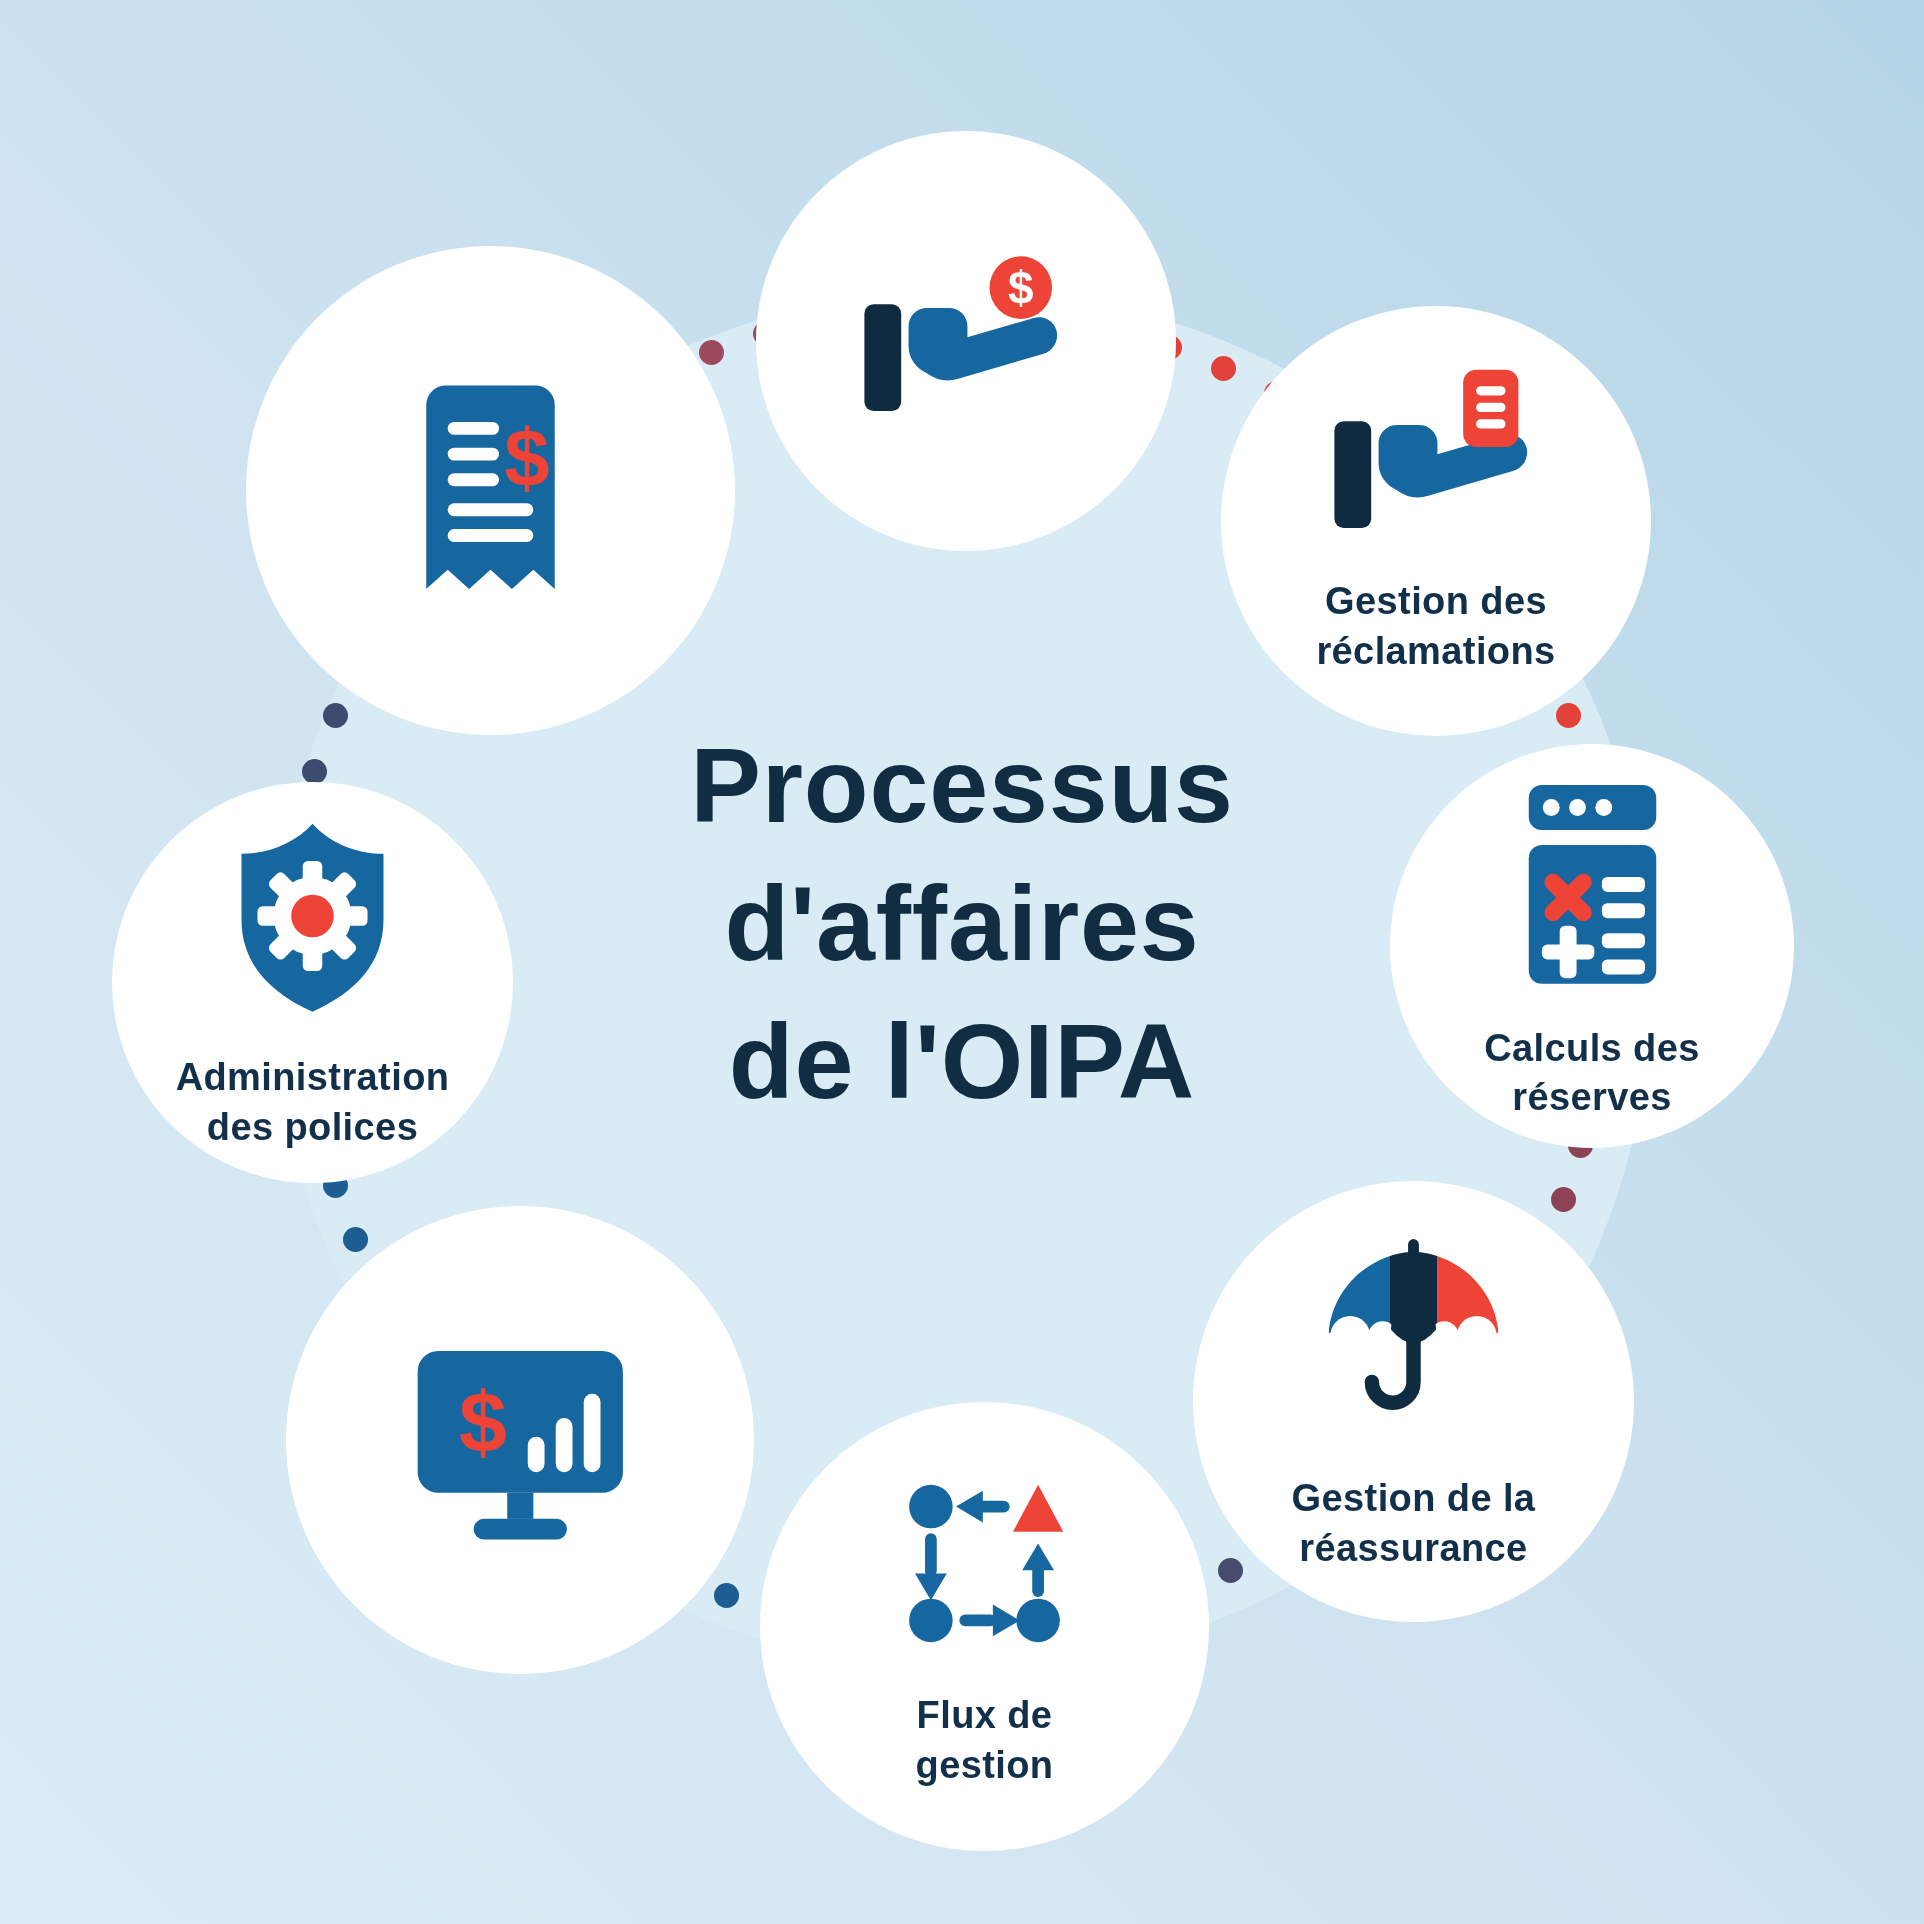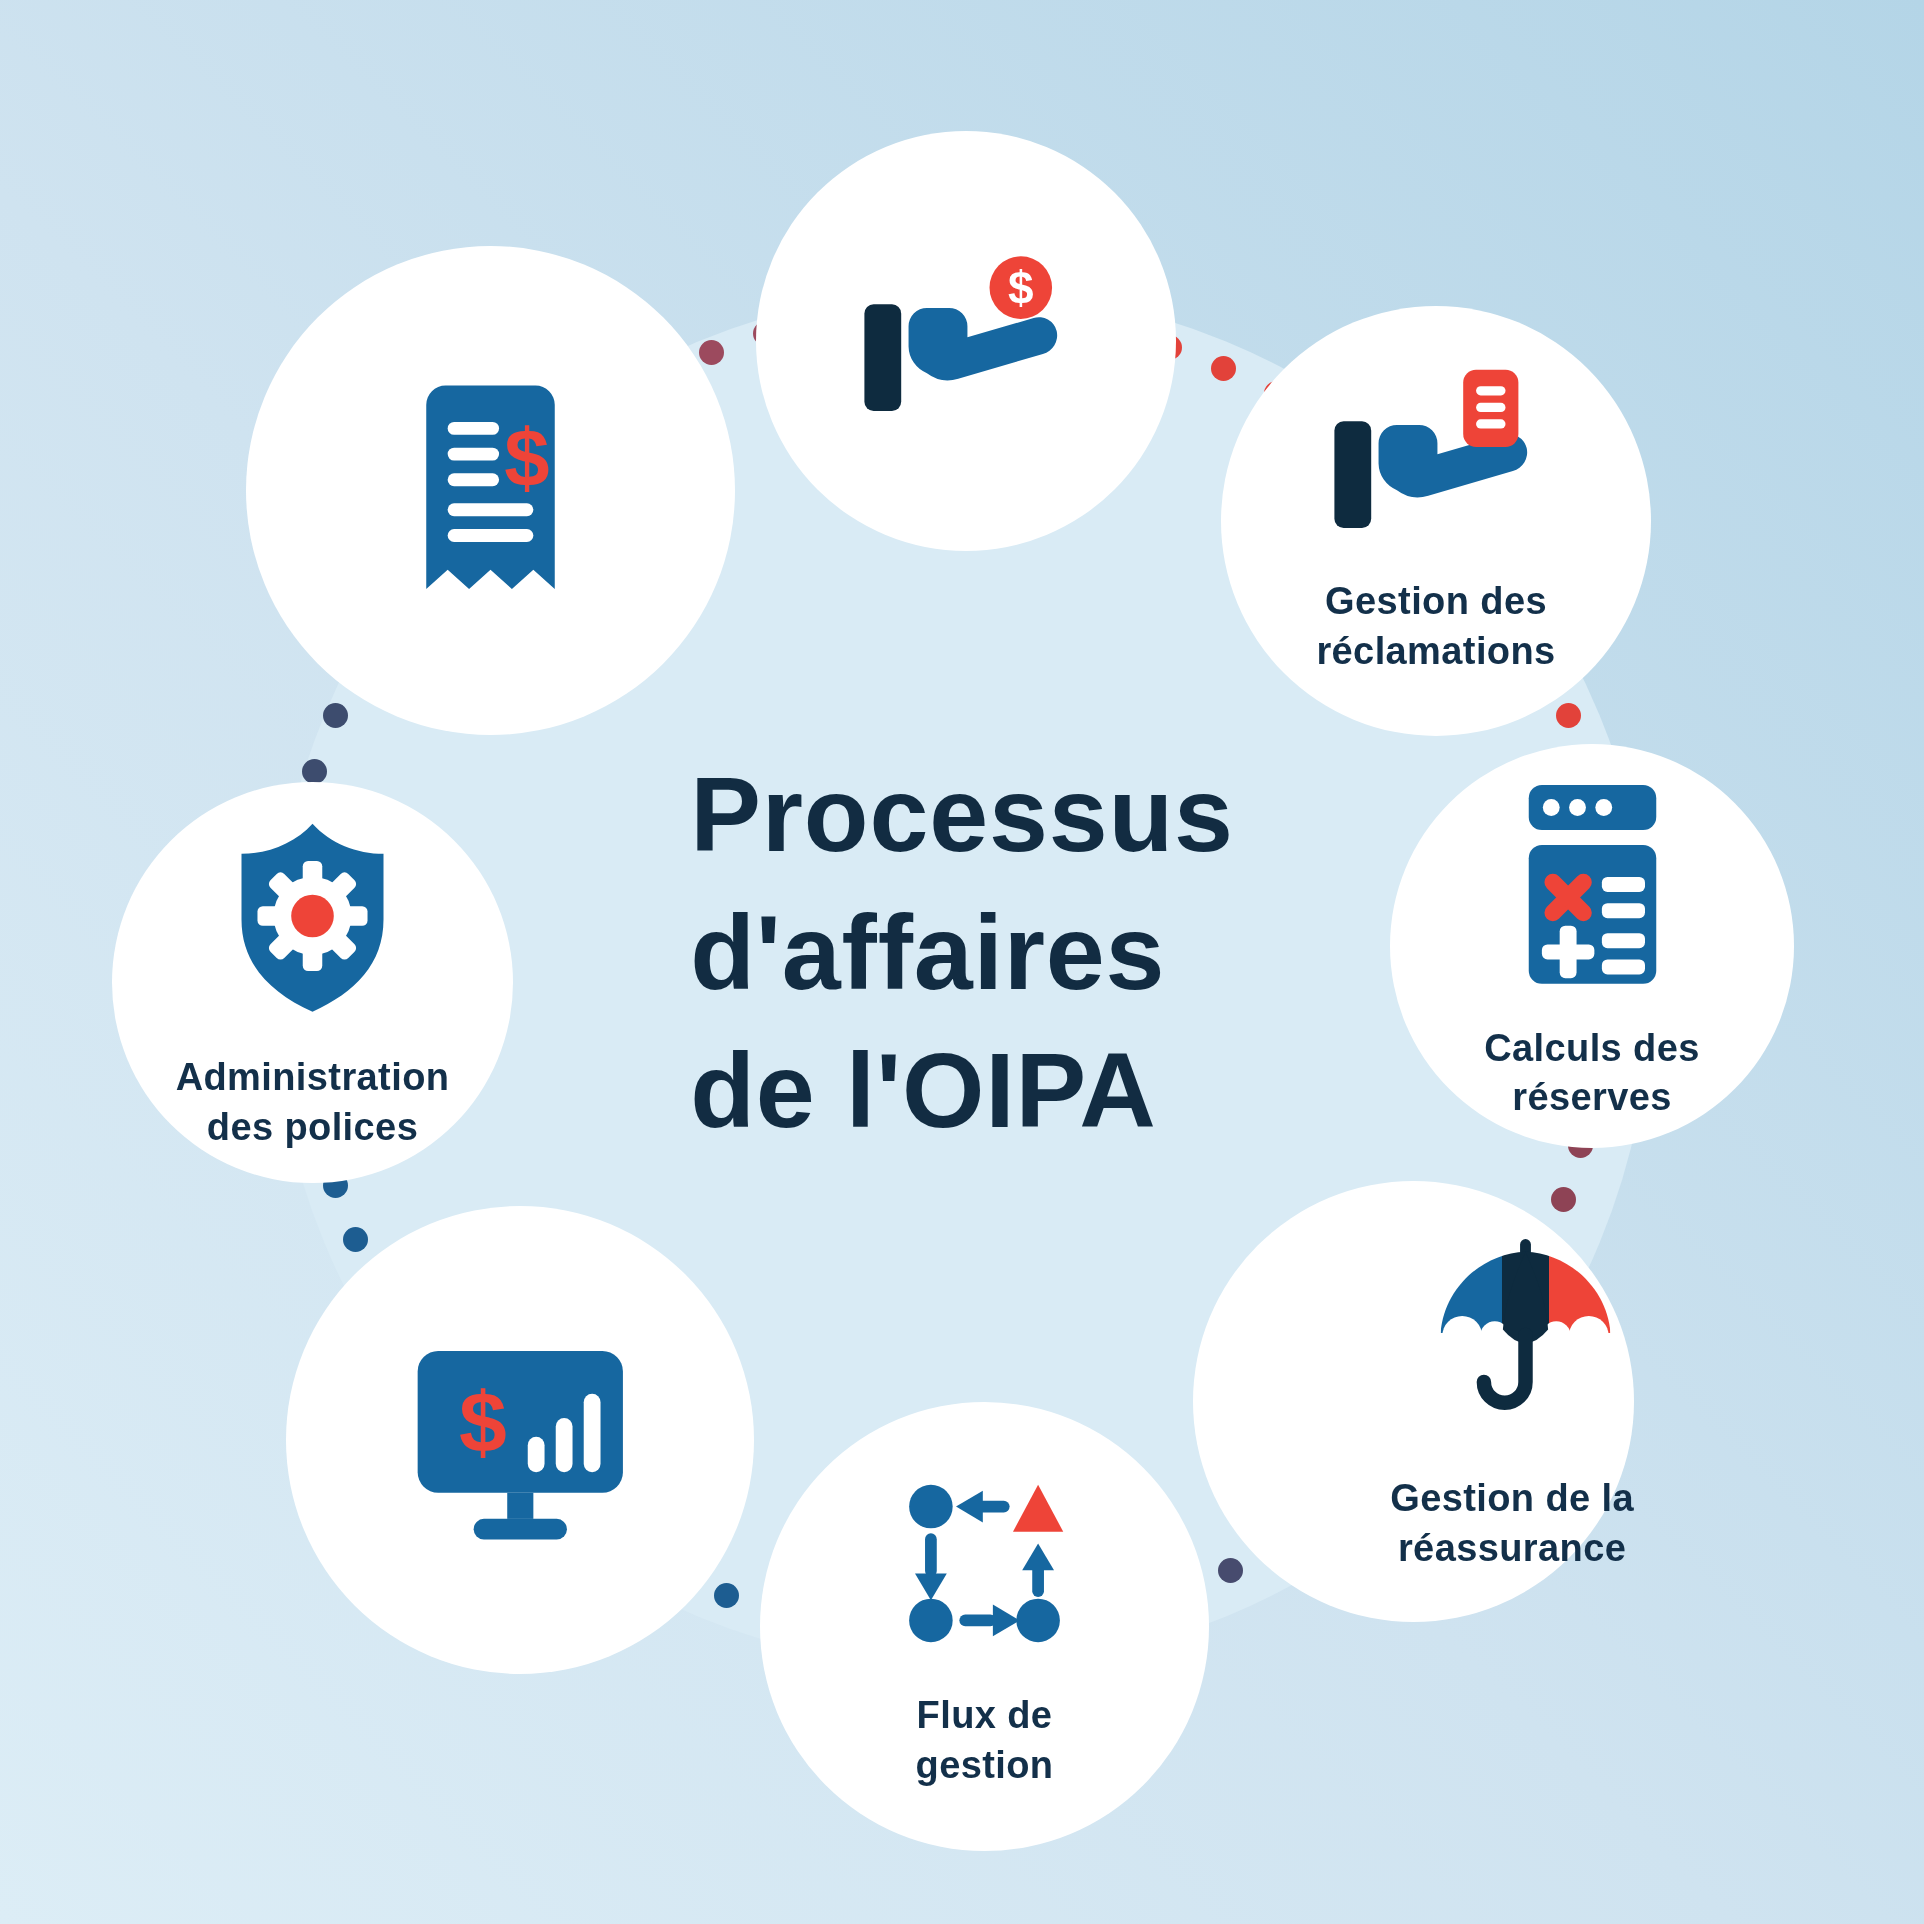--- a/index.html
+++ b/index.html
@@ -18,22 +18,22 @@
   .node{
     position:absolute;background:var(--circle);border-radius:50%;
     display:flex;flex-direction:column;align-items:center;justify-content:center;
     gap:27px;z-index:3;
   }
   .circle-label{
     white-space:pre-line;text-align:center;font-weight:700;
     font-size:38px;line-height:1.3;color:var(--ink);letter-spacing:0.4px;
   }
   .title{
-    position:absolute;left:962px;top:953px;transform:translate(-50%,-50%);
-    white-space:pre-line;z-index:3;
+    position:absolute;left:962px;top:924px;transform:translate(-50%,-50%);
+    white-space:pre-line;text-align:center;z-index:3;
     font-size:106px;font-weight:700;line-height:1.3;color:var(--ink-strong);
     letter-spacing:0.8px;
   }
   .f-blue{fill:var(--blue);} .f-navy{fill:var(--navy);} .f-red{fill:var(--red);}
   .f-white{fill:#ffffff;}   .f-circle{fill:var(--circle);}
   .s-navy{stroke:var(--navy);}
   .coin-text{fill:#ffffff;font-weight:700;font-size:25px;font-family:"Liberation Sans",sans-serif;}
   .red-text{fill:var(--red);font-weight:700;font-family:"Liberation Sans",sans-serif;}
 </style>
 </head>
@@ -122,21 +122,21 @@
       <rect class="f-white" x="65" y="71" width="23" height="8" rx="3"></rect>
       <rect class="f-white" x="42.5" y="83" width="9" height="28" rx="3"></rect>
       <rect class="f-white" x="33" y="93" width="28" height="8" rx="3"></rect>
       <rect class="f-white" x="65" y="87" width="23" height="8" rx="3"></rect>
       <rect class="f-white" x="65" y="101" width="23" height="8" rx="3"></rect>
     </svg>
     <div class="circle-label">Calculs des
 réserves</div>
   </div>
 
-  <div class="node" style="left: 1193px; top: 1181px; height: 441px; width: 441px; align-items: flex-end;">
+  <div class="node" style="left: 1193px; top: 1181px; height: 441px; width: 441px;">
     <svg viewBox="0 0 120 120" style="height:217px">
       <defs>
           <clipPath id="cnp">
             <path d="M60 12 C36 13 15 32 13 57 L107 57 C105 32 84 13 60 12 Z"></path>
           </clipPath>
         </defs>
       <rect class="f-navy" x="57" y="5" width="6" height="12" rx="3"></rect>
       <g clip-path="url(#cnp)">
         <rect class="f-blue" x="13" y="10" width="34" height="48"></rect>
         <rect class="f-navy" x="47" y="10" width="26" height="48"></rect>

